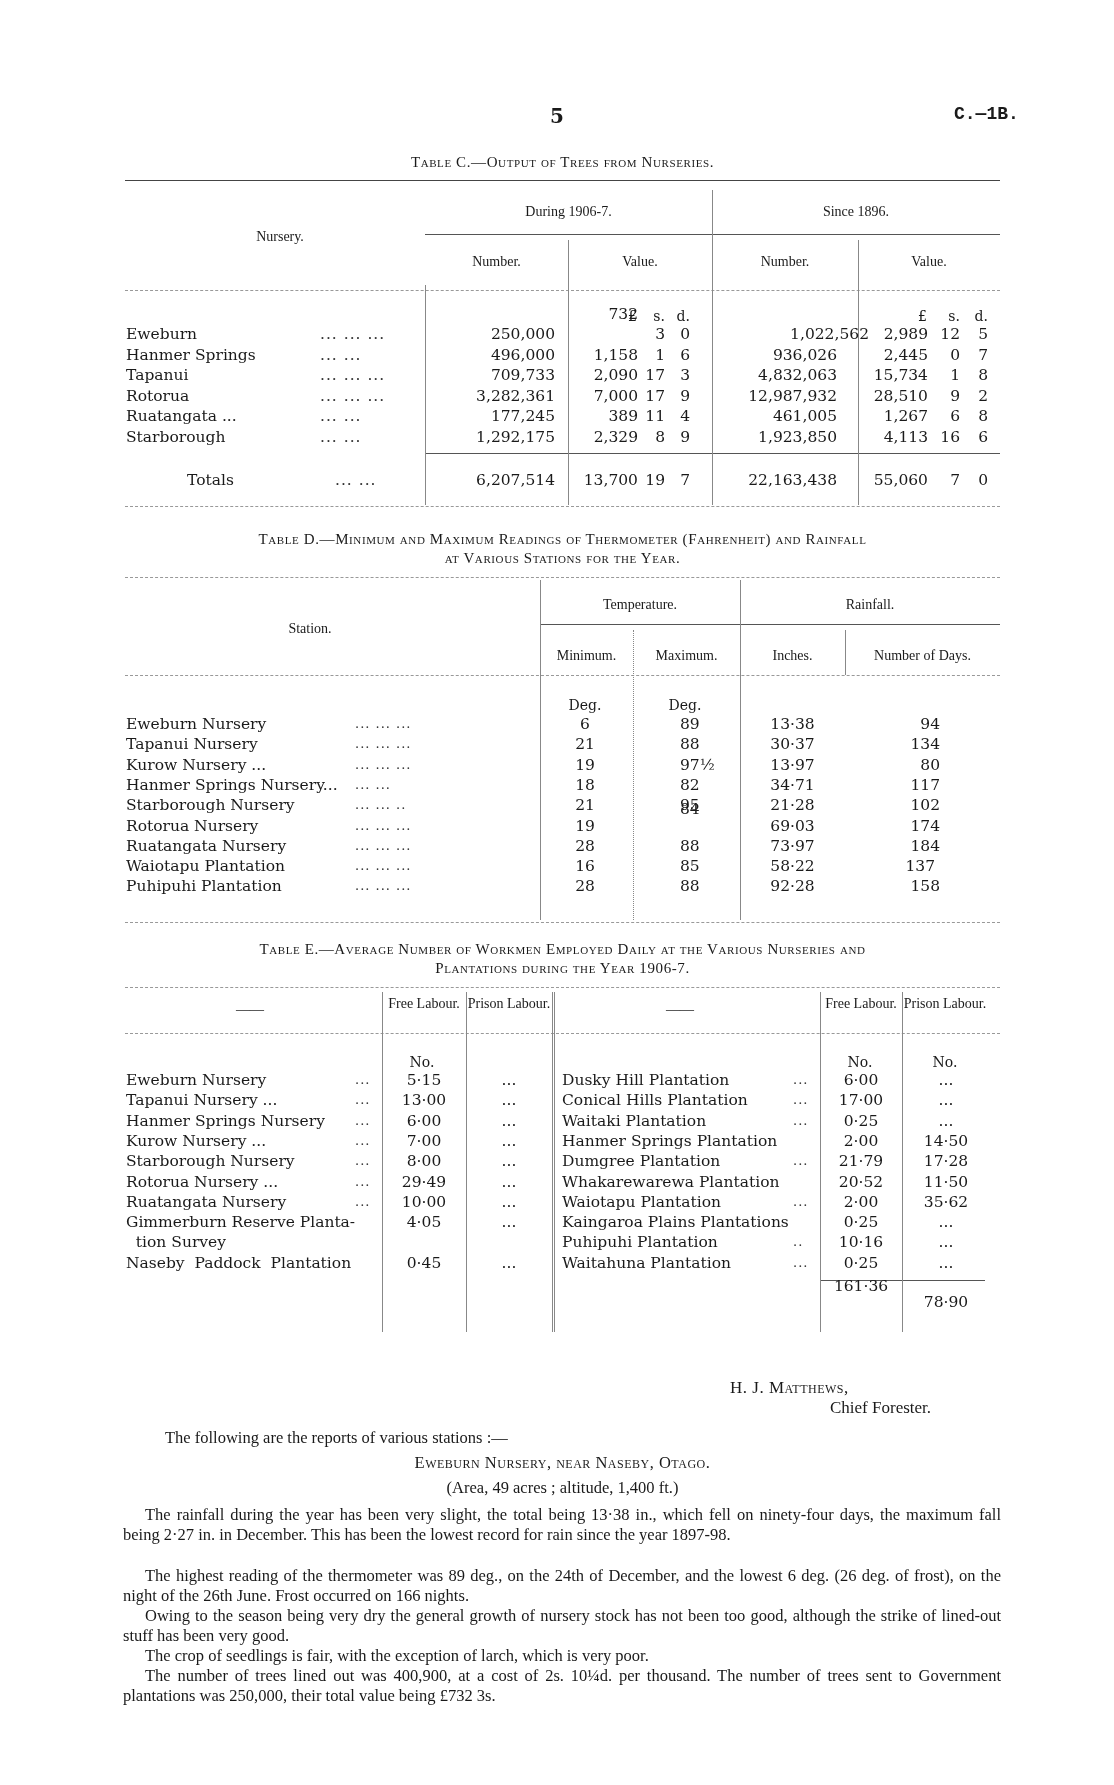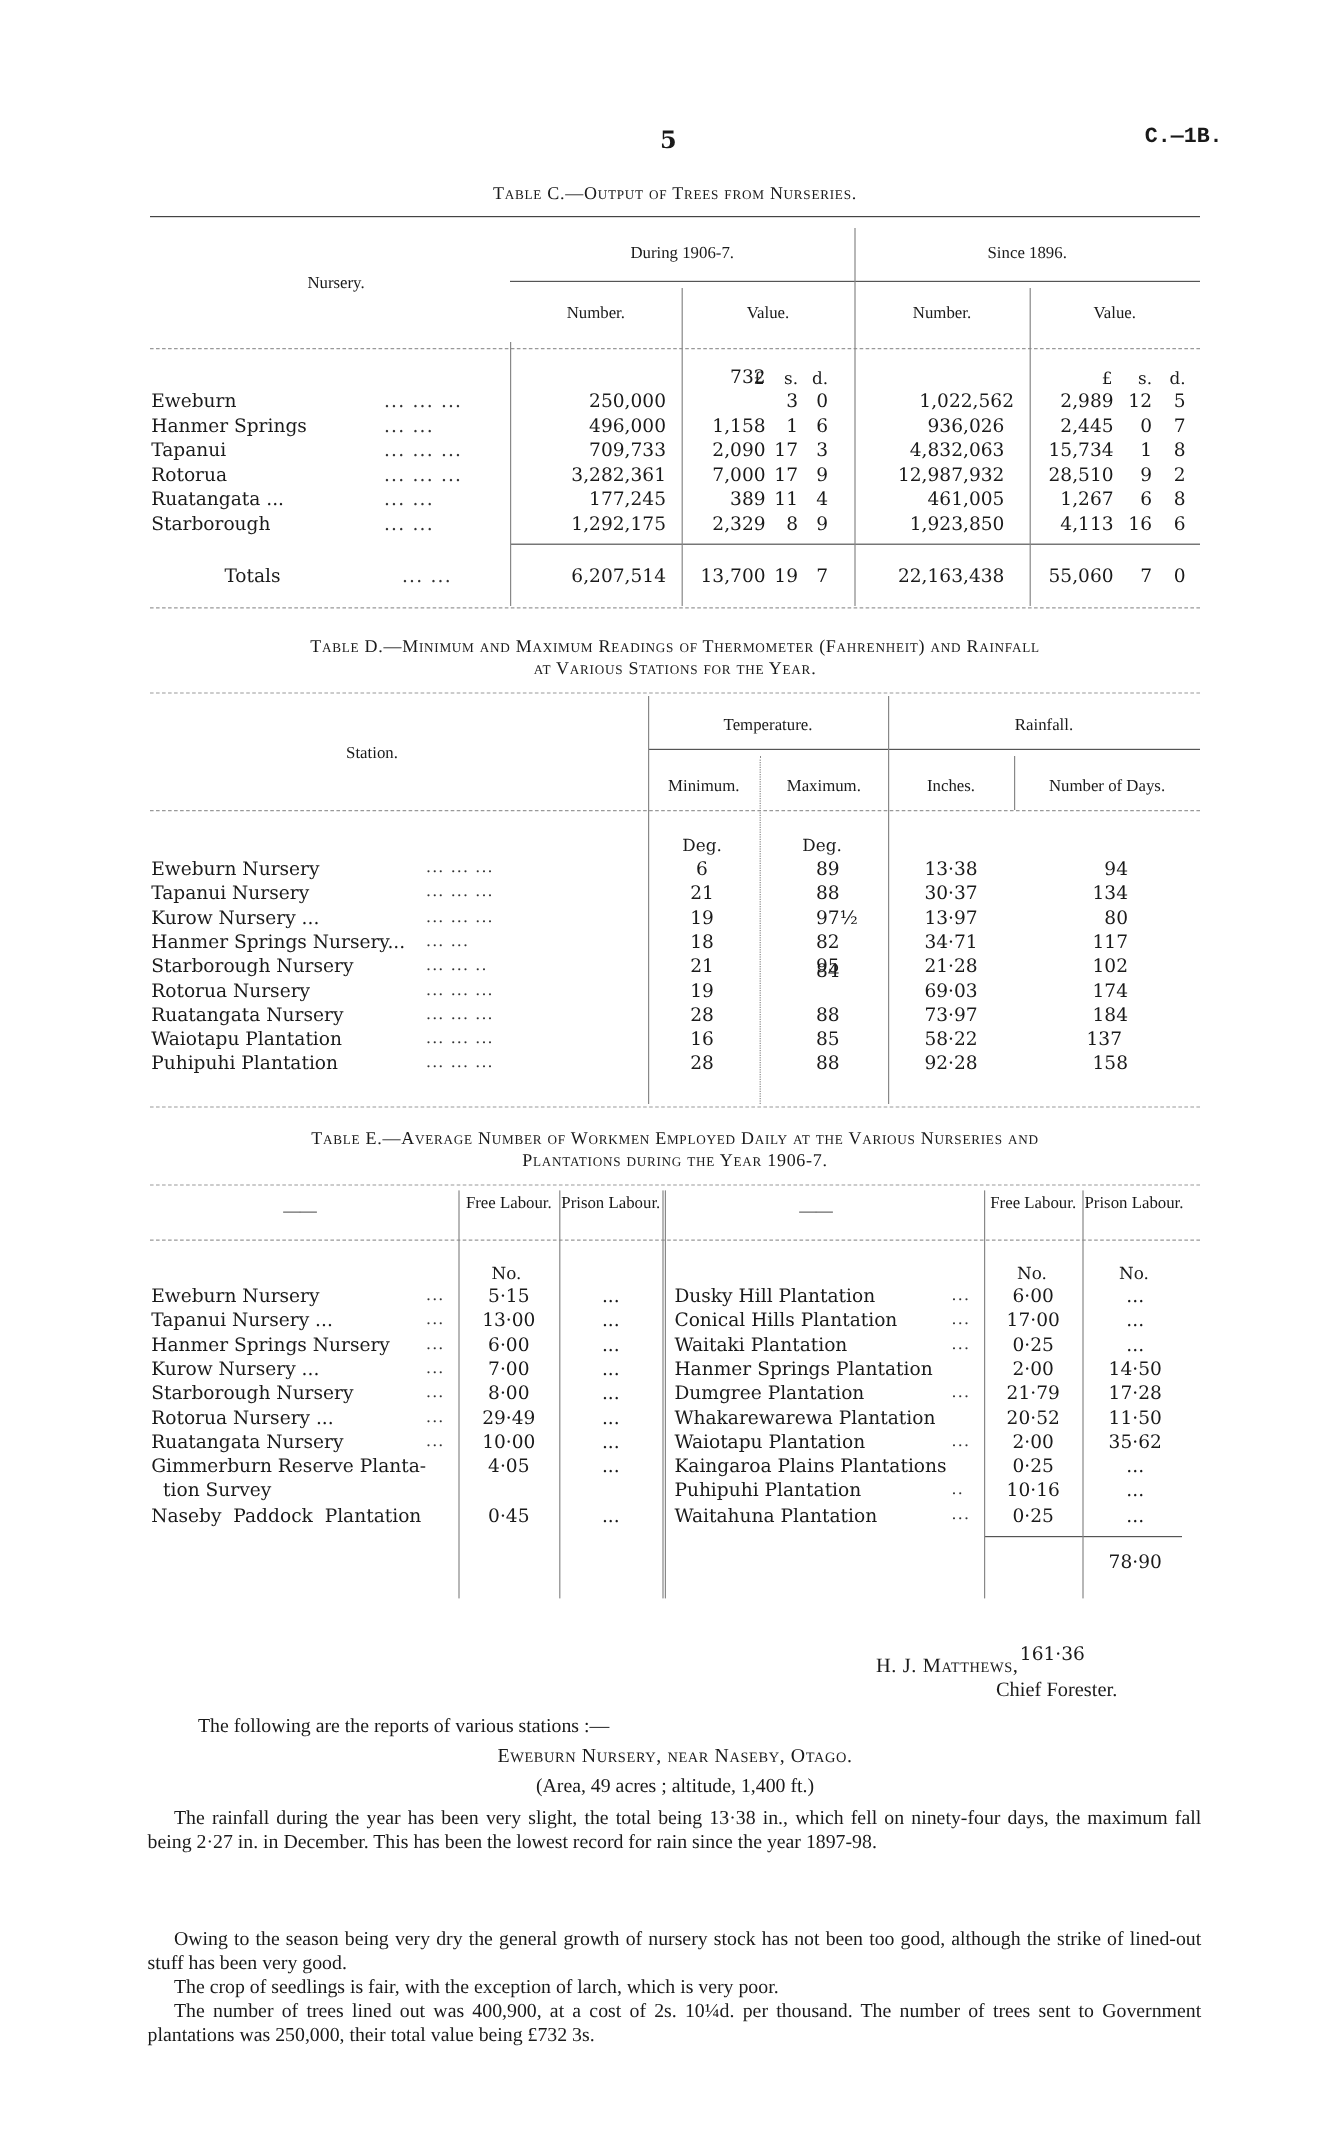--- a/index.html
+++ b/index.html
@@ -74,21 +74,21 @@
     <div class="cell r" style="left:963px; width:25px; top:306px; font-size:14px;">d.</div>
 
     <div id="tc-rows">
         <div>
           <div class="cell" style="left:126px; top:324px;">Eweburn</div>
           <div class="cell dots" style="left:320px; top:324px;">...   ...   ...</div>
           <div class="cell r" style="left:425px; width:130px; top:324px;">250,000</div>
           <div class="cell r" style="left:568px; width:70px; top:304px;">732</div>
           <div class="cell r" style="left:640px; width:25px; top:324px;">3</div>
           <div class="cell r" style="left:670px; width:20px; top:324px;">0</div>
-          <div class="cell r" style="left:672px; width:125px; top:324px;padding-left:48px;">1,022,562</div>
+          <div class="cell r" style="left:696px; width:125px; top:324px;padding-left:48px;">1,022,562</div>
           <div class="cell r" style="left:858px; width:70px; top:324px;">2,989</div>
           <div class="cell r" style="left:930px; width:30px; top:324px;">12</div>
           <div class="cell r" style="left:963px; width:25px; top:324px;">5</div>
         </div>
         <div>
           <div class="cell" style="left:126px; top:344.5px;">Hanmer Springs</div>
           <div class="cell dots" style="left:320px; top:344.5px;">...   ...</div>
           <div class="cell r" style="left:425px; width:130px; top:344.5px;">496,000</div>
           <div class="cell r" style="left:568px; width:70px; top:344.5px;">1,158</div>
           <div class="cell r" style="left:640px; width:25px; top:344.5px;">1</div>
@@ -406,28 +406,29 @@
           <div class="cell c" style="left:904px; width:84px; top:1232.4px;">...</div>
         </div>
         <div>
           <div class="cell" style="left:562px; top:1252.7px;">Waitahuna Plantation</div>
           <div class="cell dots" style="left:793px; top:1252.7px; font-size:13px;">...</div>
           <div class="cell c" style="left:822px; width:78px; top:1252.7px;">0·25</div>
           <div class="cell c" style="left:904px; width:84px; top:1252.7px;">...</div>
         </div>
       </div>
 
-    <div class="cell c" style="left:822px; width:78px; top:1368px;margin-left:16px;">161·36</div>
+    <div class="cell c" style="left:822px; width:78px; top:1276px;">161·36</div>
     <div class="cell c" style="left:904px; width:84px; top:1292px;">78·90</div>
   </div>
 
   <div class="sig1">H. J. Matthews,</div>
   <div class="sig2">Chief Forester.</div>
 
   <div class="para" style="top:1428px; left:165px;">The following are the reports of various stations :—</div>
   <div class="center-line small-caps" style="top:1453px;">Eweburn Nursery, near Naseby, Otago.</div>
   <div class="center-line" style="top:1478px;">(Area, 49 acres ;  altitude, 1,400 ft.)</div>
 
   <div class="para indent" style="top:1505px;">The rainfall during the year has been very slight, the total being 13·38 in., which fell on ninety-four days, the maximum fall being 2·27 in. in December.  This has been the lowest record for rain since the year 1897-98.</div>
+  <div class="para indent" style="top:1566px;">The highest reading of the thermometer was 89 deg., on the 24th of December, and the lowest 6 deg. (26 deg. of frost), on the night of the 26th June.  Frost occurred on 166 nights.</div>
   <div class="para indent" style="top:1606px;">Owing to the season being very dry the general growth of nursery stock has not been too good, although the strike of lined-out stuff has been very good.</div>
   <div class="para indent" style="top:1646px;">The crop of seedlings is fair, with the exception of larch, which is very poor.</div>
   <div class="para indent" style="top:1666px;">The number of trees lined out was 400,900, at a cost of 2s. 10¼d. per thousand.  The number of trees sent to Government plantations was 250,000, their total value being £732 3s.</div>
 </div>
 
 </body></html>

